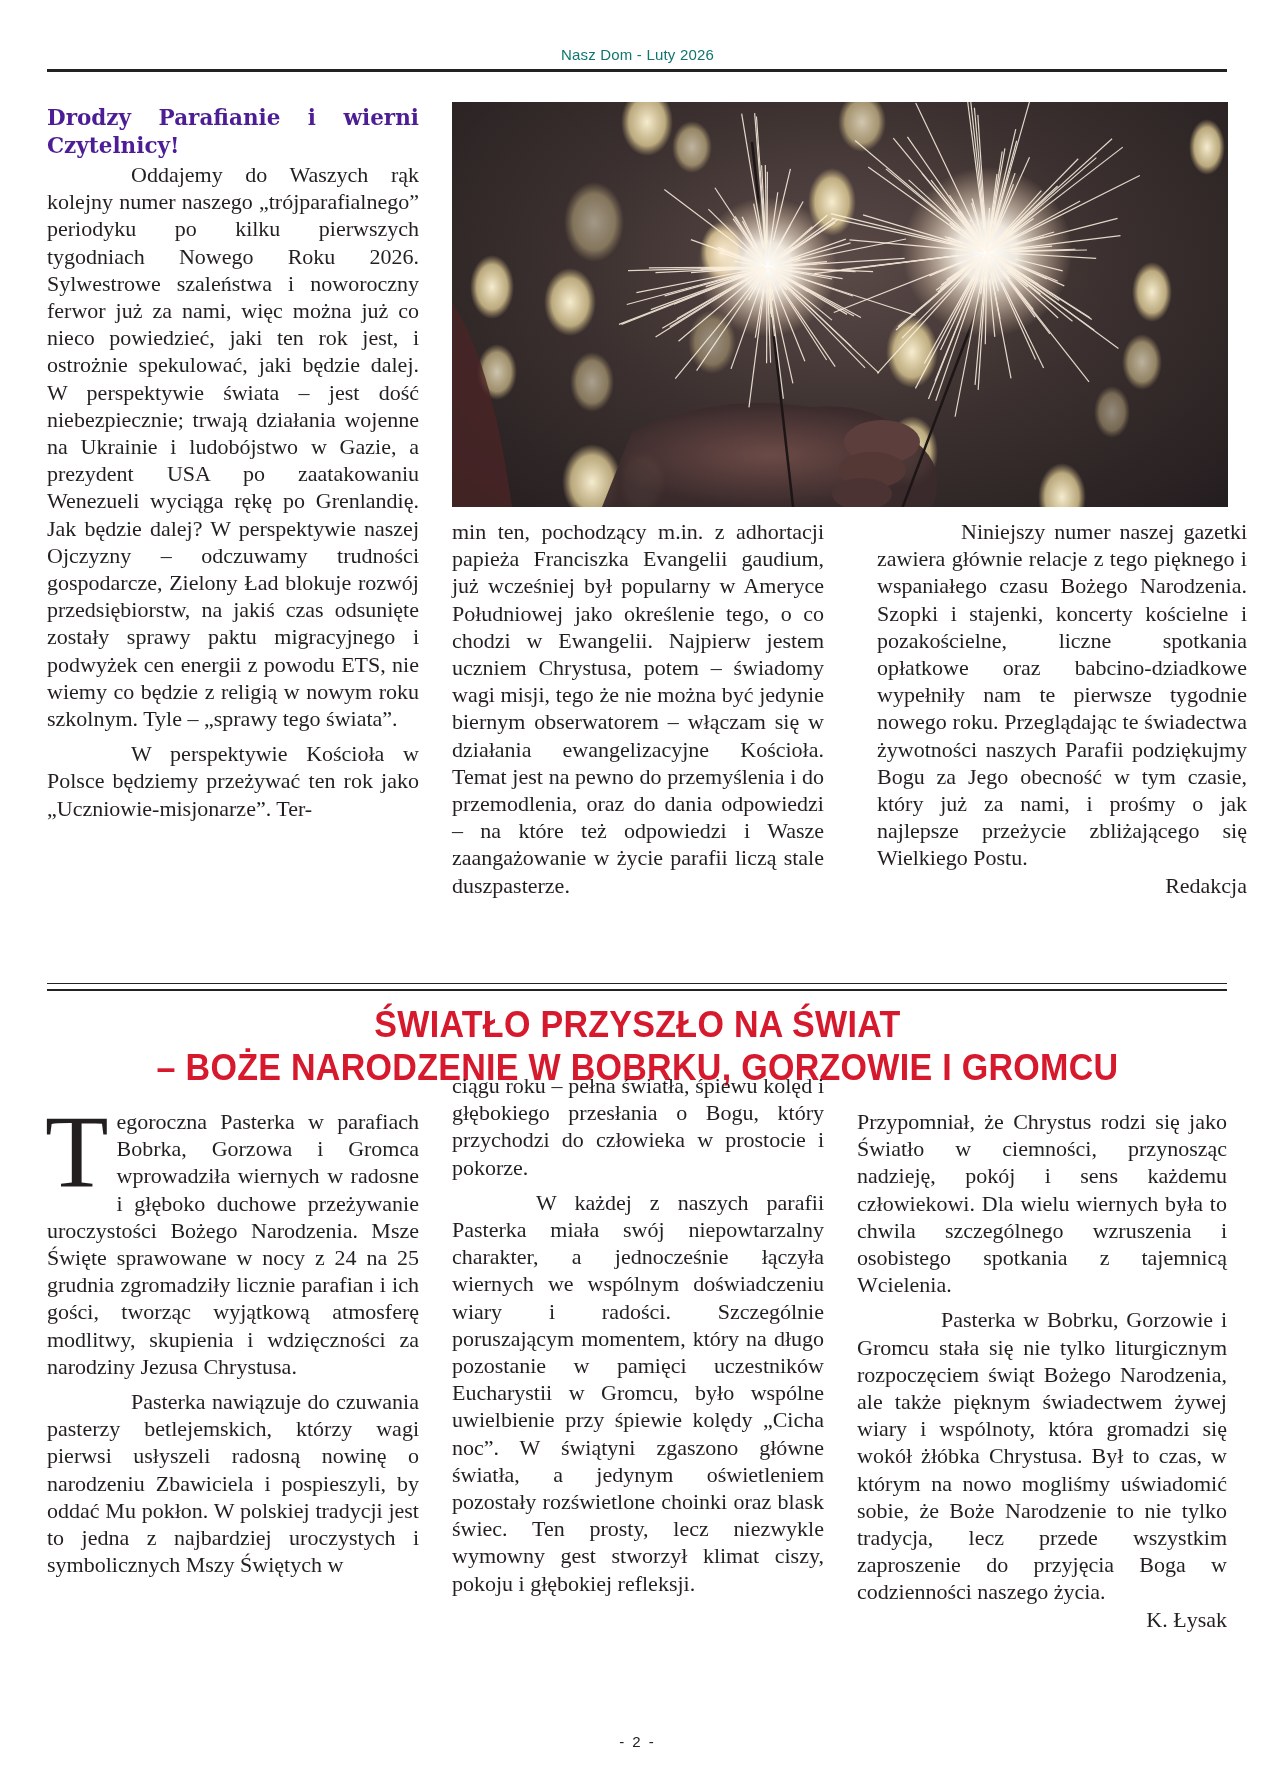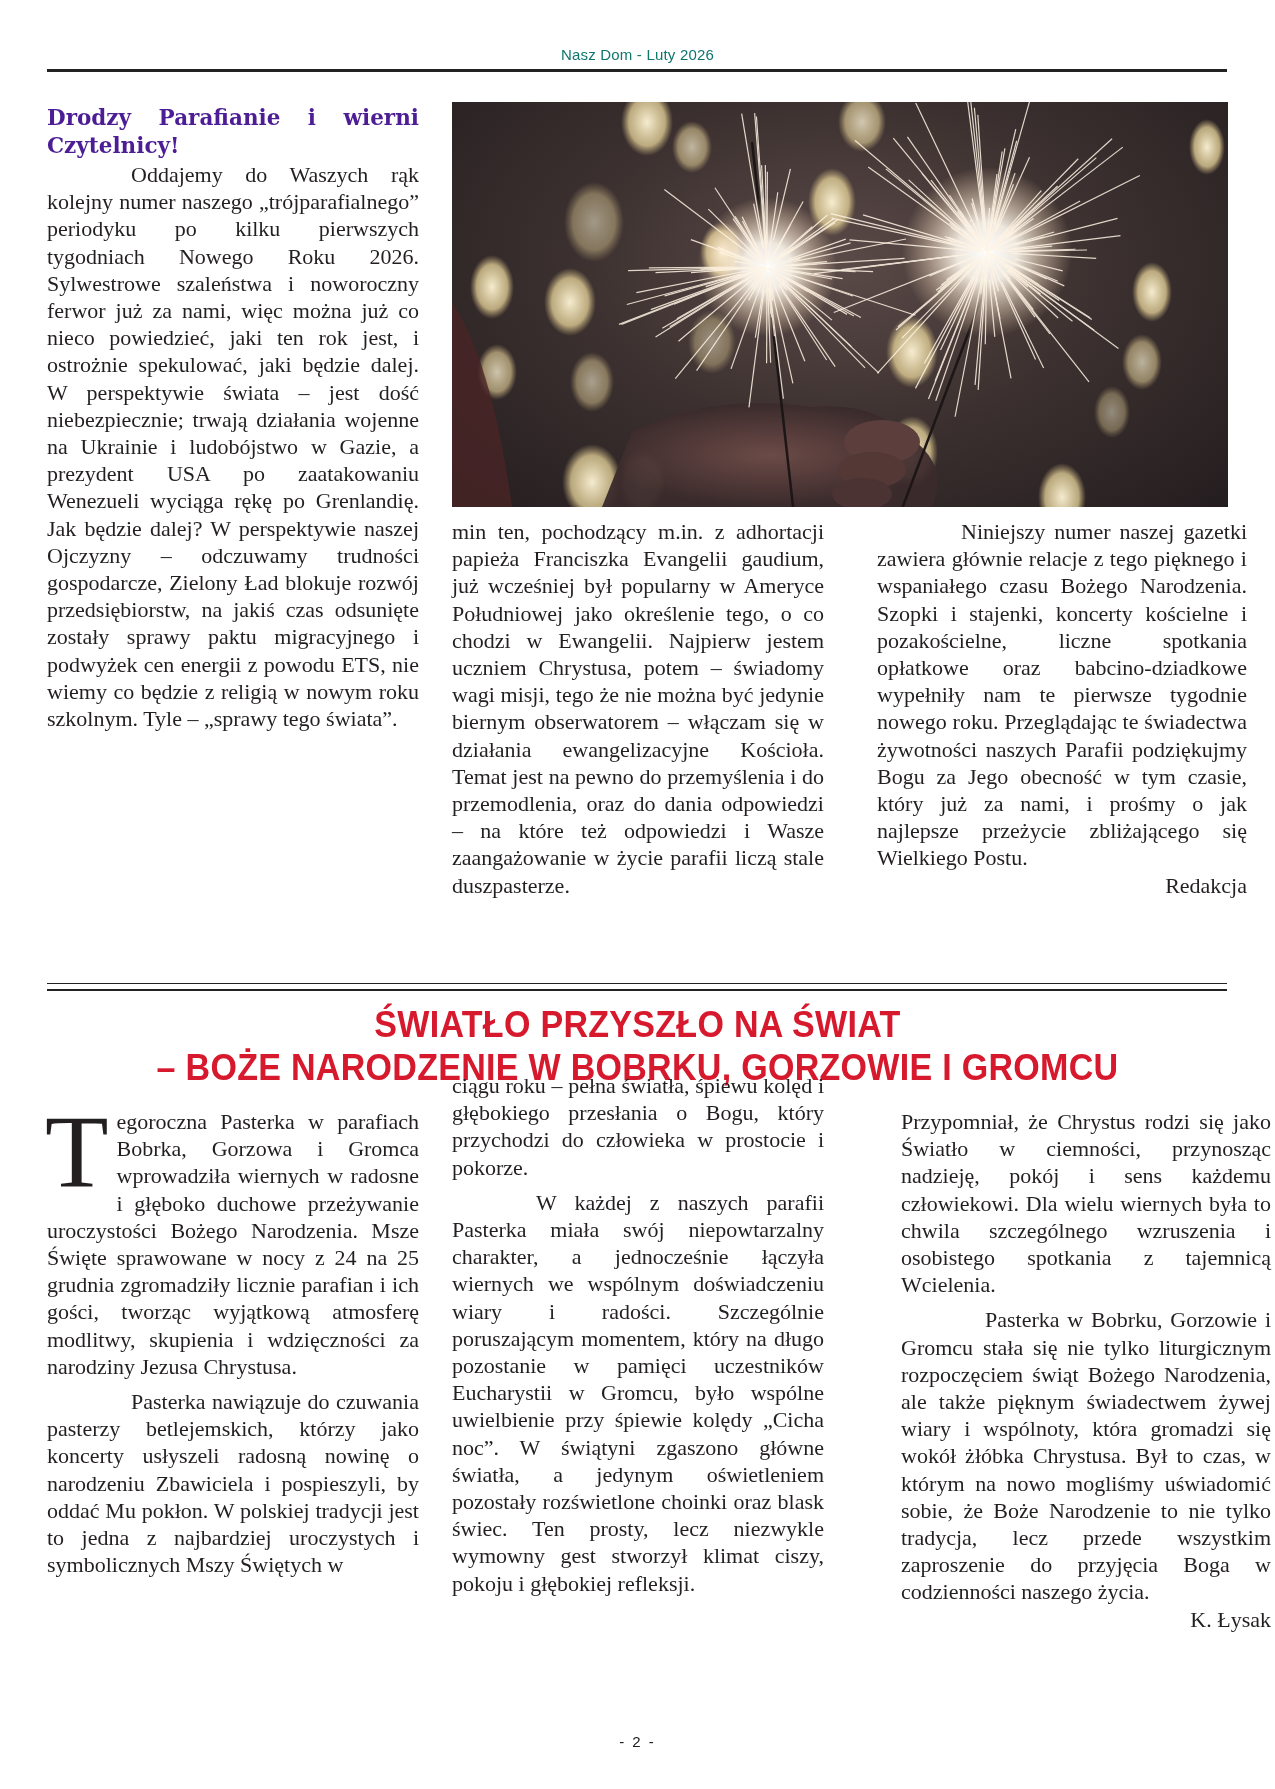--- a/index.html
+++ b/index.html
@@ -41,40 +41,41 @@
   .headline {
     position: absolute; left: 0; width: 1275px; top: 1003px; text-align: center;
     font-family: "Liberation Sans", sans-serif; font-weight: bold; color: #d7192d;
     font-size: 37px; line-height: 43px; letter-spacing: 0.3px; transform: scaleX(0.92);
     transform-origin: 50% 0;
   }
   .headline div { white-space: nowrap; }
 
   #acol1 { left: 47px; top: 1108px; width: 372px; }
   #acol2 { left: 452px; top: 1072px; width: 372px; }
-  #acol3 { left: 901px; top: 1108px; width: 370px; }
+  #acol3 { left: 857px; top: 1108px; width: 370px; }
 
   .dropcap {
     float: left; font-family: "Liberation Serif", "DejaVu Serif", serif; font-size: 104px;
     line-height: 80px; height: 80px; margin: 4px 8px 0 -2px; color: #231f20;
   }
   .page-number {
     position: absolute; left: 0; width: 1275px; top: 1733px; text-align: center;
     font-family: "Liberation Sans", sans-serif; font-size: 15px; color: #222; letter-spacing: 2px;
   }
 </style>
 </head>
 <body>
 
 <div class="header-title">Nasz Dom - Luty 2026</div>
 <div class="header-rule"></div>
 
 <div class="col" id="col1">
   <div class="editorial-title">Drodzy Parafianie i wierni Czytelnicy!</div>
   <p class="indent">Oddajemy do Waszych rąk kolejny numer naszego „trójpara­fialnego” periodyku po kilku pier­wszych tygodniach Nowego Roku 2026. Sylwestrowe szaleństwa i noworoczny ferwor już za nami, więc można już co nieco powie­dzieć, jaki ten rok jest, i ostrożnie spekulować, jaki będzie dalej. W perspektywie świata – jest dość niebezpiecznie; trwają działania wojenne na Ukrainie i ludobójstwo w Gazie, a prezydent USA po zaatakowaniu Wenezueli wyciąga rękę po Grenlandię. Jak będzie dalej? W perspektywie naszej Ojczyzny – odczuwamy trudności gospodarcze, Zielony Ład blokuje rozwój przedsiębiorstw, na jakiś czas odsunięte zostały sprawy paktu migracyjnego i podwyżek cen energii z powodu ETS, nie wiemy co będzie z religią w nowym roku szkolnym. Tyle – „sprawy tego świata”.</p>
+  <p class="indent spaced">W perspektywie Kościoła w Polsce będziemy przeżywać ten rok jako „Uczniowie-misjonarze”. Ter-</p>
 </div>
 
 <div class="photo">
   <svg viewBox="0 0 776 405" preserveAspectRatio="none">
     <defs>
       <radialGradient id="bokeh" cx="50%" cy="50%" r="50%">
         <stop offset="0%" stop-color="#fff6d8" stop-opacity="0.95"></stop>
         <stop offset="70%" stop-color="#e8d49a" stop-opacity="0.75"></stop>
         <stop offset="100%" stop-color="#c9b27a" stop-opacity="0"></stop>
       </radialGradient>
@@ -348,21 +349,21 @@
 <div class="double-rule-1"></div>
 <div class="double-rule-2"></div>
 
 <div class="headline">
   <div>ŚWIATŁO PRZYSZŁO NA ŚWIAT</div>
   <div>– BOŻE NARODZENIE W BOBRKU, GORZOWIE I GROMCU</div>
 </div>
 
 <div class="col" id="acol1">
   <p><span class="dropcap">T</span><span>egoroczna Pasterka w para­fiach Bobrka, Gorzowa i Gromca wprowadziła wier­nych w radosne i głęboko duchowe przeżywanie uroczystości Bożego Narodzenia. Msze Święte sprawo­wane w nocy z 24 na 25 grudnia zgromadziły licznie parafian i ich gości, tworząc wyjątkową atmo­sferę modlitwy, skupienia i wdzię­czności za narodziny Jezusa Chry­stusa.</span></p>
-  <p class="indent spaced">Pasterka nawiązuje do czuwania pasterzy betlejemskich, którzy jako koncerty usłyszeli radosną nowinę o narodzeniu Zbawiciela i pospieszyli, by oddać Mu pokłon. W polskiej tradycji jest to jedna z najbardziej uroczystych i symbolicznych Mszy Świętych w</p>
+  <p class="indent spaced">Pasterka nawiązuje do czuwania pasterzy betlejemskich, którzy wagi pierwsi usłyszeli radosną nowinę o narodzeniu Zbawiciela i pospieszyli, by oddać Mu pokłon. W polskiej tradycji jest to jedna z najbardziej uroczystych i symbolicznych Mszy Świętych w</p>
 </div>
 
 <div class="col" id="acol2">
   <p>ciągu roku – pełna światła, śpiewu kolęd i głębokiego przesłania o Bogu, który przychodzi do czło­wieka w prostocie i pokorze.</p>
   <p class="indent spaced">W każdej z naszych parafii Pasterka miała swój niepowta­rzalny charakter, a jednocześnie łączyła wiernych we wspólnym doświadczeniu wiary i radości. Szczególnie poruszającym momen­tem, który na długo pozostanie w pamięci uczestników Eucharystii w Gromcu, było wspólne uwielbienie przy śpiewie kolędy „Cicha noc”. W świątyni zgaszono główne światła, a jedynym oświetleniem pozostały rozświetlone choinki oraz blask świec. Ten prosty, lecz niezwykle wymowny gest stworzył klimat ciszy, pokoju i głębokiej refleksji.</p>
 </div>
 
 <div class="col" id="acol3">
   <p>Przypomniał, że Chrystus rodzi się jako Światło w ciemności, przyno­sząc nadzieję, pokój i sens każdemu człowiekowi. Dla wielu wiernych była to chwila szczególnego wzru­szenia i osobistego spotkania z tajemnicą Wcielenia.</p>
   <p class="indent spaced">Pasterka w Bobrku, Gorzo­wie i Gromcu stała się nie tylko liturgicznym rozpoczęciem świąt Bożego Narodzenia, ale także pię­knym świadectwem żywej wiary i wspólnoty, która gromadzi się wokół żłóbka Chrystusa. Był to czas, w którym na nowo mogliśmy uświadomić sobie, że Boże Naro­dzenie to nie tylko tradycja, lecz przede wszystkim zaproszenie do przyjęcia Boga w codzienności naszego życia.</p>

